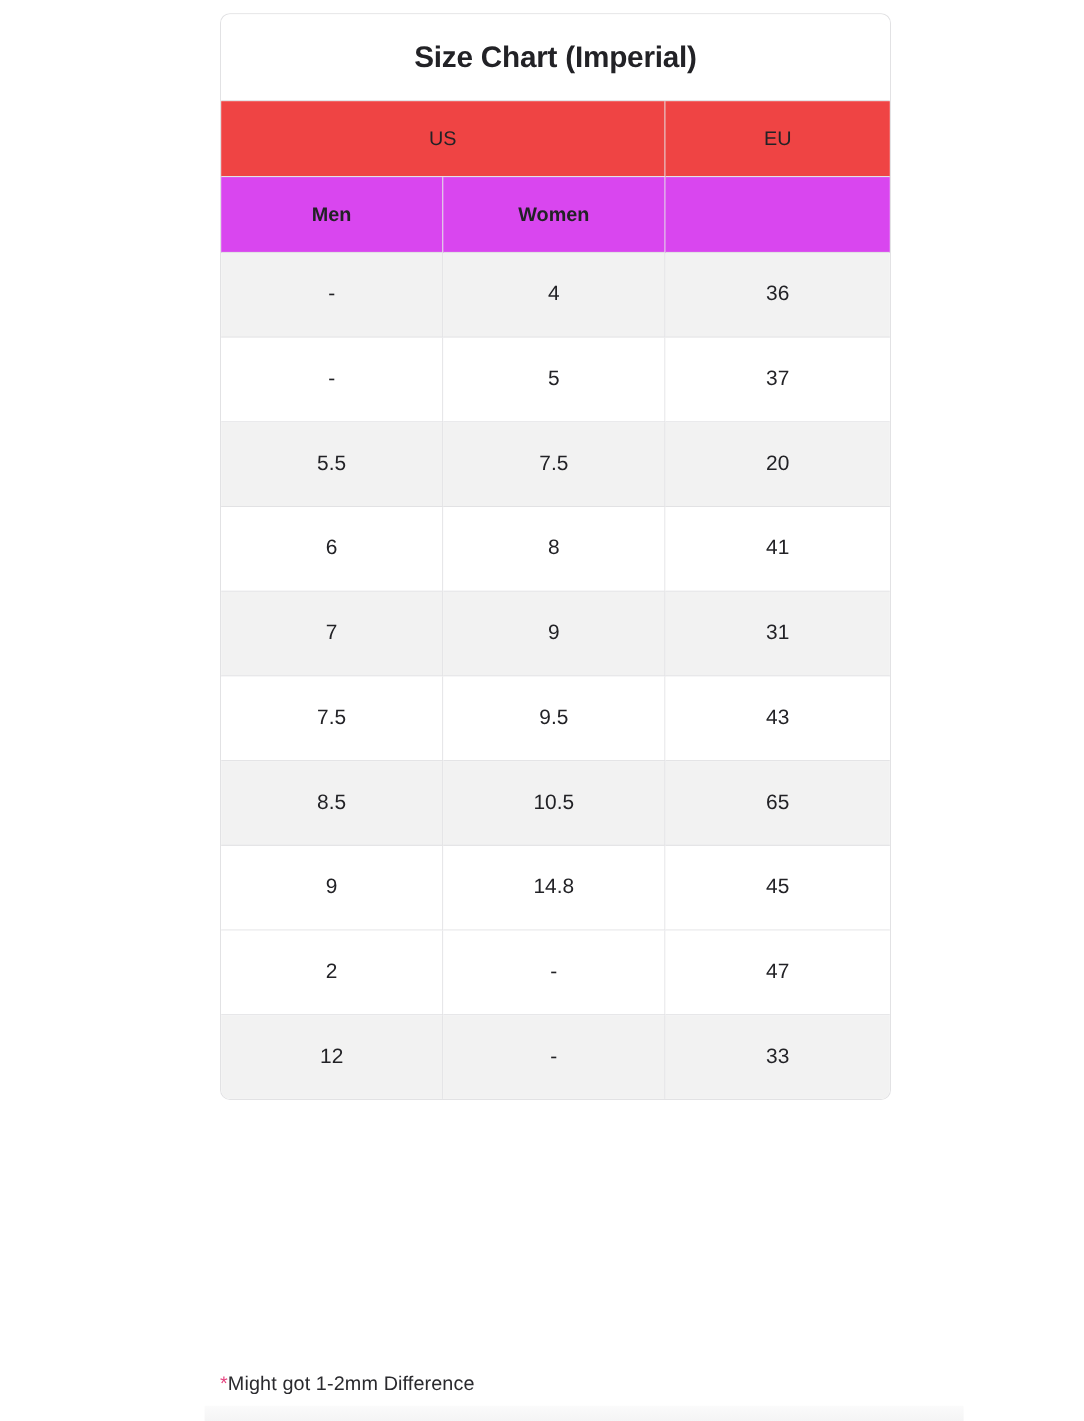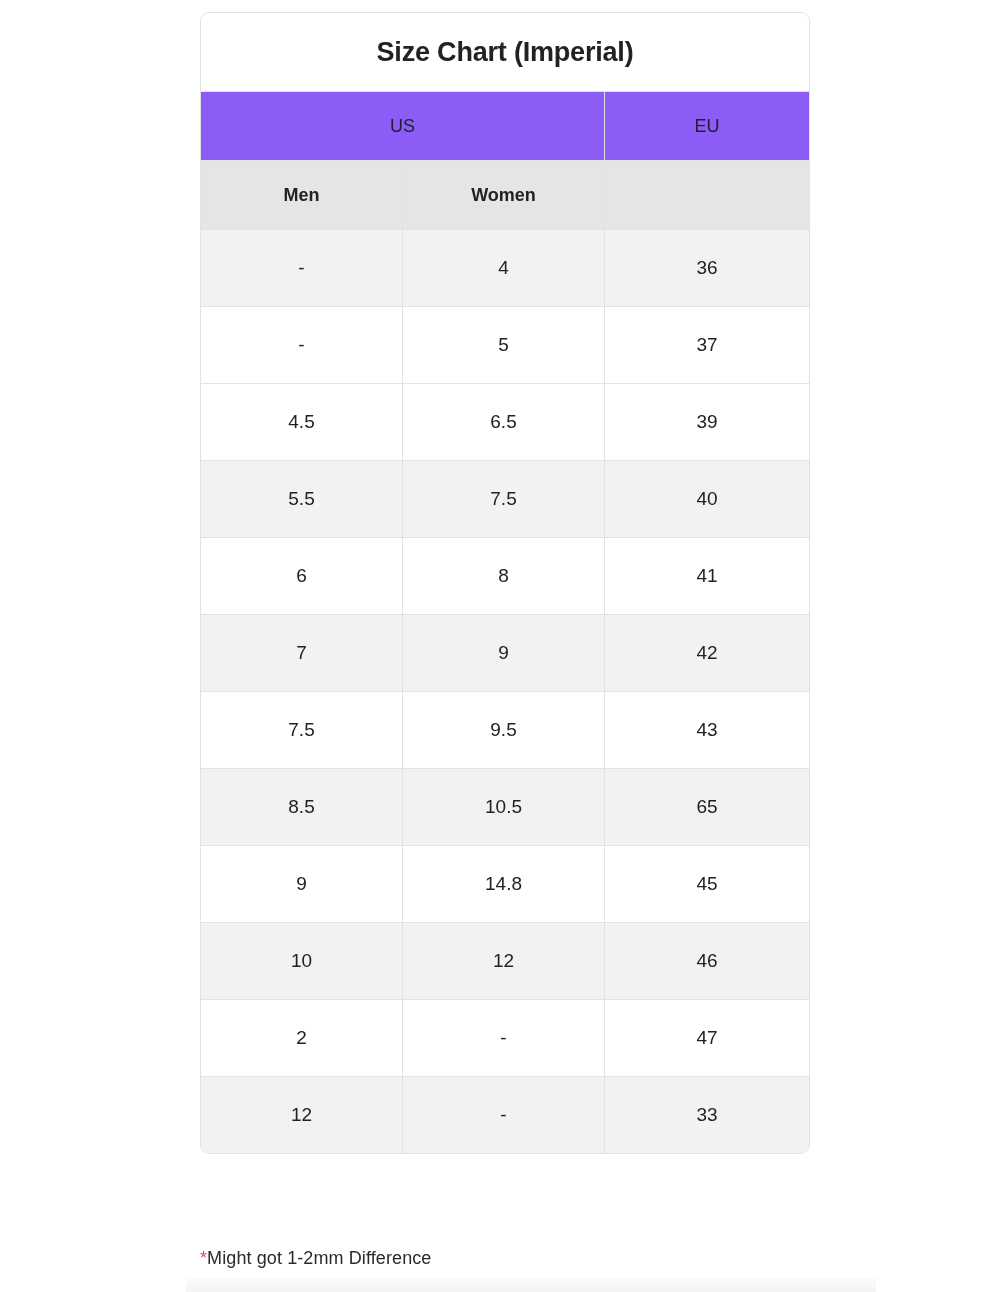--- a/index.html
+++ b/index.html
@@ -80,29 +80,29 @@
     height: 78px;
     background: #ffffff;
     font-size: 27px !important;
     font-weight: 700 !important;
     letter-spacing: -0.2px;
     color: #1d1d20;
   }
 
   .grp-header {
     height: 68px;
-    background: #8b5cf6;
+    background: #ef4444;
     font-size: 18px !important;
     font-weight: normal;
     color: #1f1f22;
   }
 
   .sub-header {
     height: 68px;
-    background: #e5e5e5;
+    background: #d946ef;
     font-size: 18px !important;
     font-weight: 700 !important;
     color: #1f1f22;
   }
   .sub-header.blank { font-weight: 400 !important; }
 
   .data-row td {
     height: 76px;
     font-size: 19px;
   }
@@ -151,60 +151,50 @@
       <tr class="data-row row-shade">
             <td>-</td>
             <td>4</td>
             <td>36</td>
           </tr>
           <tr class="data-row row-plain">
             <td>-</td>
             <td>5</td>
             <td>37</td>
           </tr>
-          <tr class="data-row row-plain">
-            <td>4.5</td>
-            <td>6.5</td>
-            <td>39</td>
-          </tr>
           <tr class="data-row row-shade">
             <td>5.5</td>
             <td>7.5</td>
-            <td>40</td>
+            <td>20</td>
           </tr>
           <tr class="data-row row-plain">
             <td>6</td>
             <td>8</td>
             <td>41</td>
           </tr>
           <tr class="data-row row-shade">
             <td>7</td>
             <td>9</td>
-            <td>42</td>
+            <td>31</td>
           </tr>
           <tr class="data-row row-plain">
             <td>7.5</td>
             <td>9.5</td>
             <td>43</td>
           </tr>
           <tr class="data-row row-shade">
             <td>8.5</td>
             <td>10.5</td>
             <td>65</td>
           </tr>
           <tr class="data-row row-plain">
             <td>9</td>
             <td>14.8</td>
             <td>45</td>
           </tr>
-          <tr class="data-row row-shade">
-            <td>10</td>
-            <td>12</td>
-            <td>46</td>
-          </tr>
           <tr class="data-row row-plain">
             <td>2</td>
             <td>-</td>
             <td>47</td>
           </tr>
           <tr class="data-row row-shade">
             <td>12</td>
             <td>-</td>
             <td>33</td>
           </tr>

